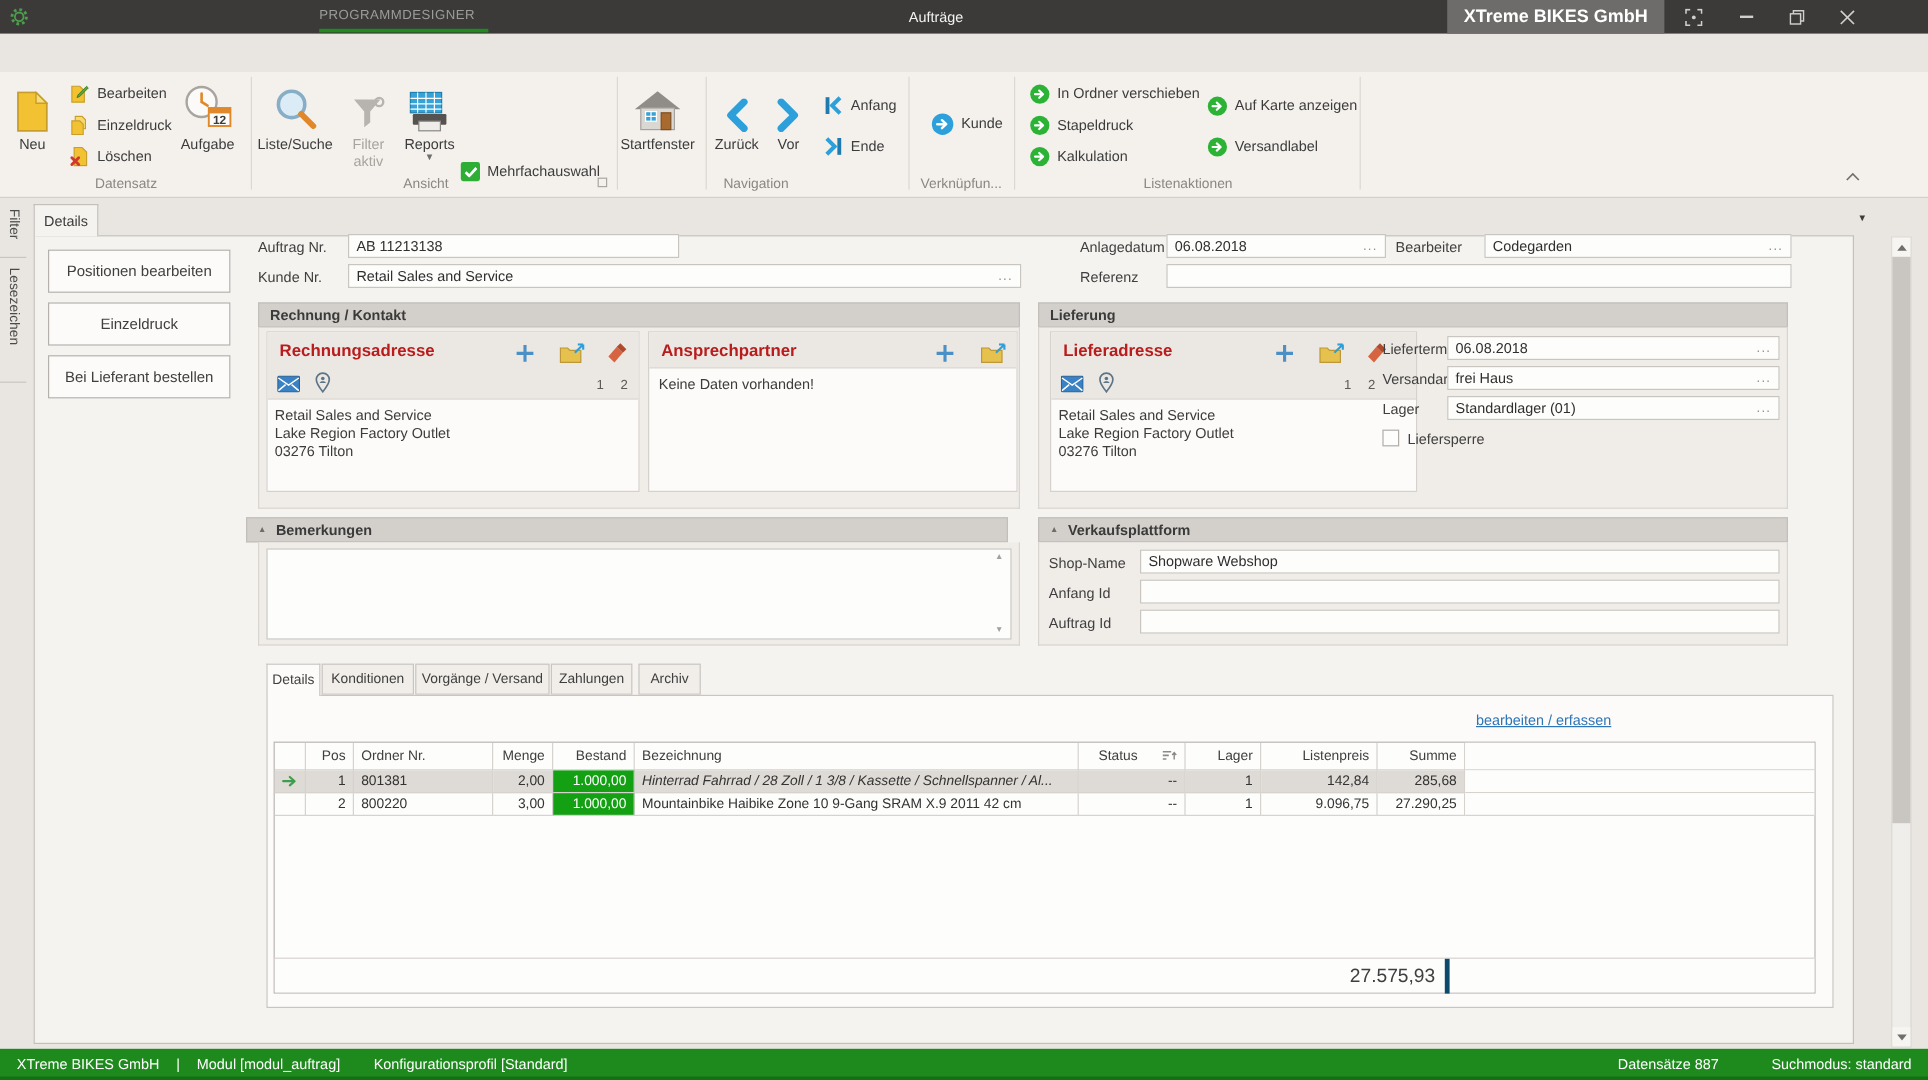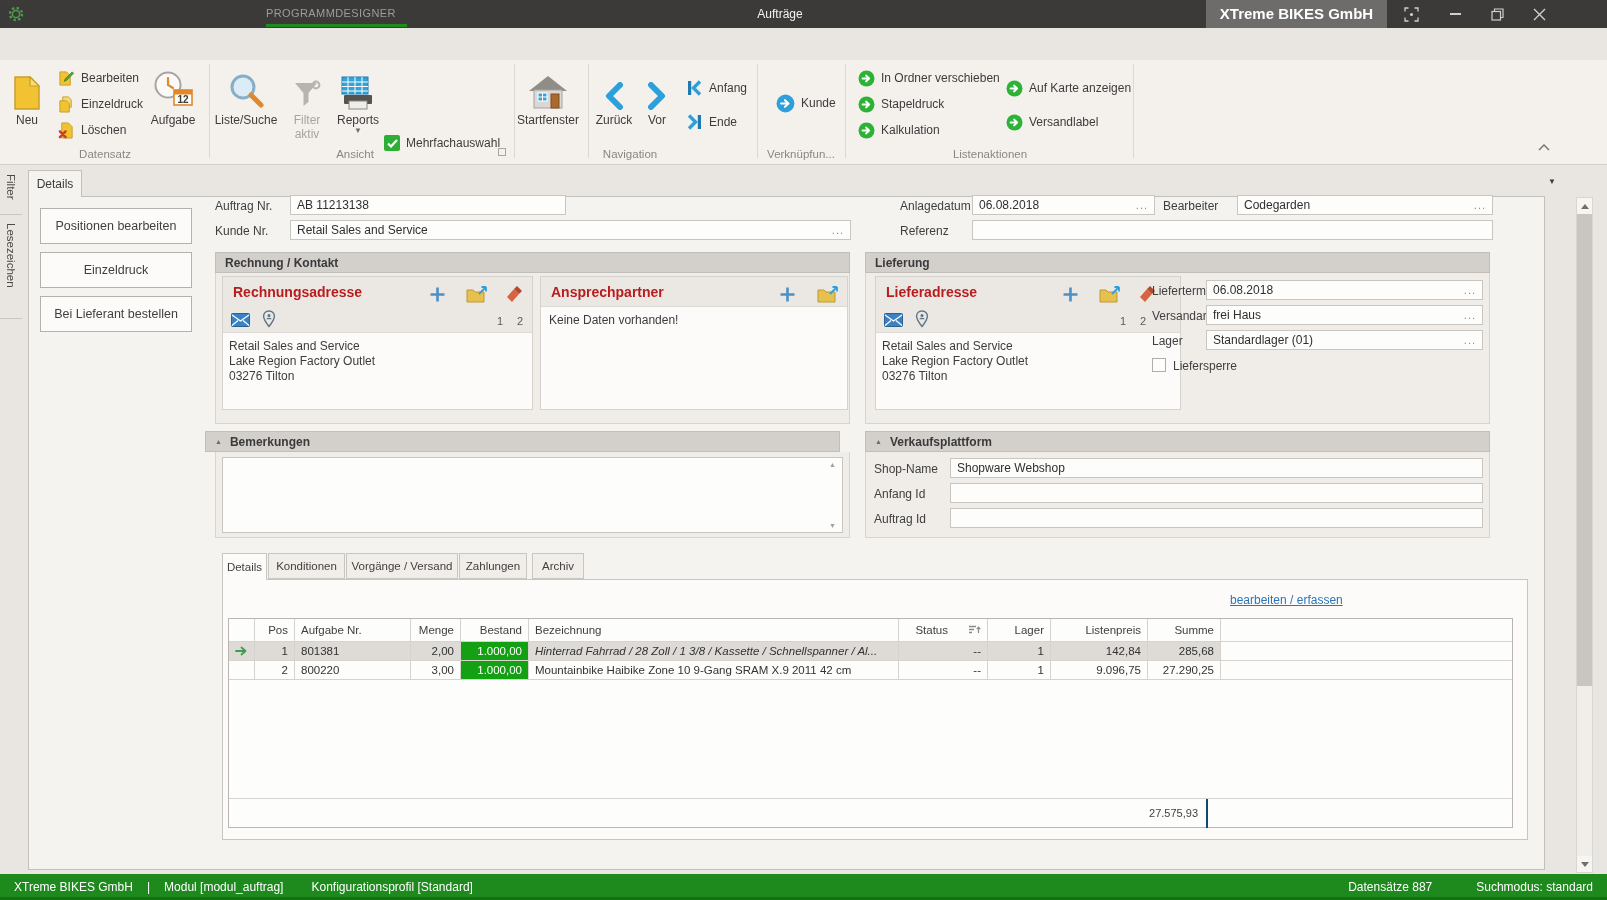--- a/index.html
+++ b/index.html
@@ -60,21 +60,21 @@
   .ptable { position:absolute; left:228px; top:618px; width:1285px; height:210px; background:#fdfdfc; border:1px solid #b9b6b2; }
   .trow { position:absolute; left:0; display:flex; width:1283px; }
   .tc { border-right:1px solid #d6d3cf; padding:0 6px; overflow:hidden; white-space:nowrap; font-size:11.5px; color:#34343 2; }
   .th { height:23px; line-height:22px; border-bottom:1px solid #d6d3cf; color:#3f3f3f; }
   .td { height:19px; line-height:18px; border-bottom:1px solid #d6d3cf; color:#333; }
   .r { text-align:right; } .c { text-align:center; }
   .selrow { background:#dedad6; }
   .bestand-cell { background:#13a013; color:#fff !important; }
   .filler { flex:1; border-right:none; background:#fdfdfc; }
   .tfoot { position:absolute; left:0; bottom:0; height:29px; width:100%; border-top:1px solid #d6d3cf; background:#fdfdfc; }
-  .tfoot .total { position:absolute; left:822px; width:157px; height:29px; line-height:29px; text-align:right; padding-right:8px; border-right:2px solid #0c4a6e; font-size:11px; color:#3f3f3f; }
+  .tfoot .total { position:absolute; left:822px; width:157px; height:29px; line-height:29px; text-align:right; padding-right:8px; border-right:4px solid #0c4a6e; font-size:16px; color:#3f3f3f; }
 
   
   .vscroll { position:absolute; left:1576px; top:197px; width:17px; height:676px; background:#f0eeea; border:1px solid #d9d6d2; }
   .vs-btn { position:absolute; left:0; width:15px; height:16px; background:#f7f5f1; display:flex; align-items:center; justify-content:center; cursor:pointer; }
   .vs-thumb { position:absolute; left:0; top:16px; width:15px; height:472px; background:#c9c6c2; cursor:grab; }
   .tri-up { width:0; height:0; border-left:4px solid transparent; border-right:4px solid transparent; border-bottom:5px solid #6f6f6d; }
   .tri-down { width:0; height:0; border-left:4px solid transparent; border-right:4px solid transparent; border-top:5px solid #6f6f6d; }
 
   
   .statusbar { position:absolute; left:0; top:874px; width:1607px; height:26px; background:#1e8a1e; color:#fff; display:flex; align-items:center; padding:0 14px; font-size:12px; box-shadow:inset 0 -3px 0 #137013; }
@@ -486,21 +486,21 @@
   <div class="btab" style="left:459px; width:68px;">Zahlungen</div>
   <div class="btab" style="left:532px; width:52px;">Archiv</div>
 
   <div class="content-panel"></div>
   <div class="edit-link" style="left:1230px; top:593px;">bearbeiten / erfassen</div>
 
   <div class="ptable">
     <div class="trow" style="top:0;">
       <div class="tc th" style="width:26px;"></div>
       <div class="tc th r" style="width:40px;">Pos</div>
-      <div class="tc th" style="width:116px;">Aufgabe Nr.</div>
+      <div class="tc th" style="width:116px;">Ordner Nr.</div>
       <div class="tc th r" style="width:50px;">Menge</div>
       <div class="tc th r" style="width:68px;">Bestand</div>
       <div class="tc th" style="width:370px;">Bezeichnung</div>
       <div class="tc th" style="width:89px; display:flex; align-items:center; justify-content:flex-end; gap:20px;">
         <span>Status</span>
         <span style="line-height:0;"><svg width="13" height="10" viewBox="0 0 13 10">
               <path d="M1 1.5 h7 M1 4.5 h5 M1 7.5 h3" stroke="#8d8a86" stroke-width="1.3"></path>
               <path d="M10.5 8 V2.5 M8.8 4.2 L10.5 2.2 L12.2 4.2" fill="none" stroke="#8d8a86" stroke-width="1.2"></path>
             </svg></span>
       </div>

